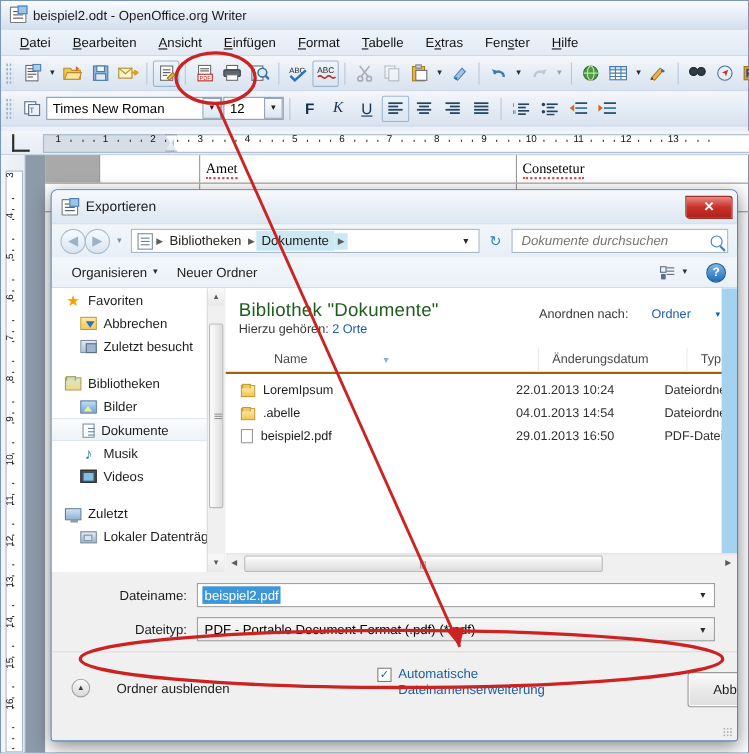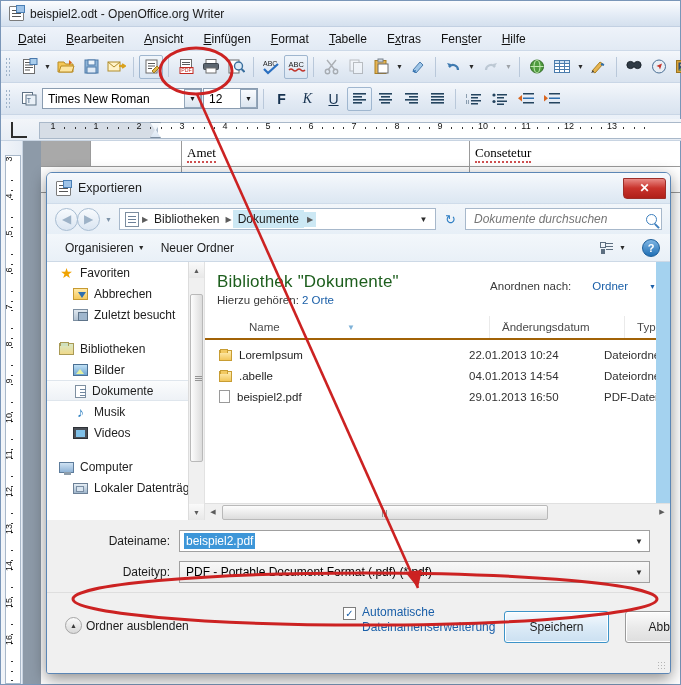--- a/index.html
+++ b/index.html
@@ -452,21 +452,21 @@
   .form-field .fcaret {
     margin-left:auto; width:20px; height:20px; flex:0 0 auto;
     display:flex; align-items:center; justify-content:center; font-size:8px; color:#2b2b2b;
   }
 
   #dlg-footer {
     position:absolute; left:0; bottom:0; right:0; height:81px;
     background:#f0f0f0; border-top:1px solid #dedede;
   }
   #hide-folders {
-    position:absolute; left:18px; top:24px; display:flex; align-items:center; gap:4px;
+    position:absolute; left:18px; top:24px; display:flex; align-items:center; gap:24px;
     font-size:12px; color:#1c1c1c;
   }
   #hide-folders .circ {
     width:17px; height:17px; border-radius:50%;
     background:linear-gradient(#fafafa,#d8d8d8); border:1px solid #a5a5a5;
     display:flex; align-items:center; justify-content:center; font-size:7px; color:#3a3a3a;
   }
   #auto-ext {
     position:absolute; left:296px; top:12px; width:160px; display:flex; gap:6px;
   }
@@ -936,21 +936,21 @@
       </div>
       <div class="tree-item sub">
         <span class="ticon ic-video"></span>
         <span>Videos</span>
       </div>
 
       <div class="tree-gap"></div>
 
       <div class="tree-item">
         <span class="ticon ic-pc"></span>
-        <span>Computer</span>
+        <span>Zuletzt</span>
       </div>
       <div class="tree-item sub">
         <span class="ticon ic-drive"></span>
         <span>Lokaler Datenträg</span>
       </div>
 
       <div id="nav-scroll">
         <div class="sb-arrow">▲</div>
         <div class="sb-thumb"></div>
         <div class="sb-arrow bot">▼</div>
@@ -1041,21 +1041,20 @@
     </div>
 
     <div id="auto-ext">
       <span class="cbx">✓</span>
       <span class="ae-text">
         <span>Automatische</span><br>
         <span>Dateinamenserweiterung</span>
       </span>
     </div>
 
-    <div class="dlg-btn" id="save-btn">Speichern</div>
     <div class="dlg-btn" id="cancel-btn">Abbrechen</div>
     <div id="dlg-grip"></div>
   </div>
 </div>
 
 <svg id="annotations" viewBox="0 0 681 685" xmlns="http://www.w3.org/2000/svg">
   <ellipse cx="196" cy="71" rx="36" ry="23" fill="none" stroke="#cc2222" stroke-width="3"></ellipse>
   <path d="M197 94 L418 588" fill="none" stroke="#cc2222" stroke-width="2.6"></path>
   <path d="M418 588 L405 572 L422 570 Z" fill="#cc2222"></path>
   <ellipse cx="365" cy="599" rx="292" ry="26" fill="none" stroke="#cc2222" stroke-width="3"></ellipse>

